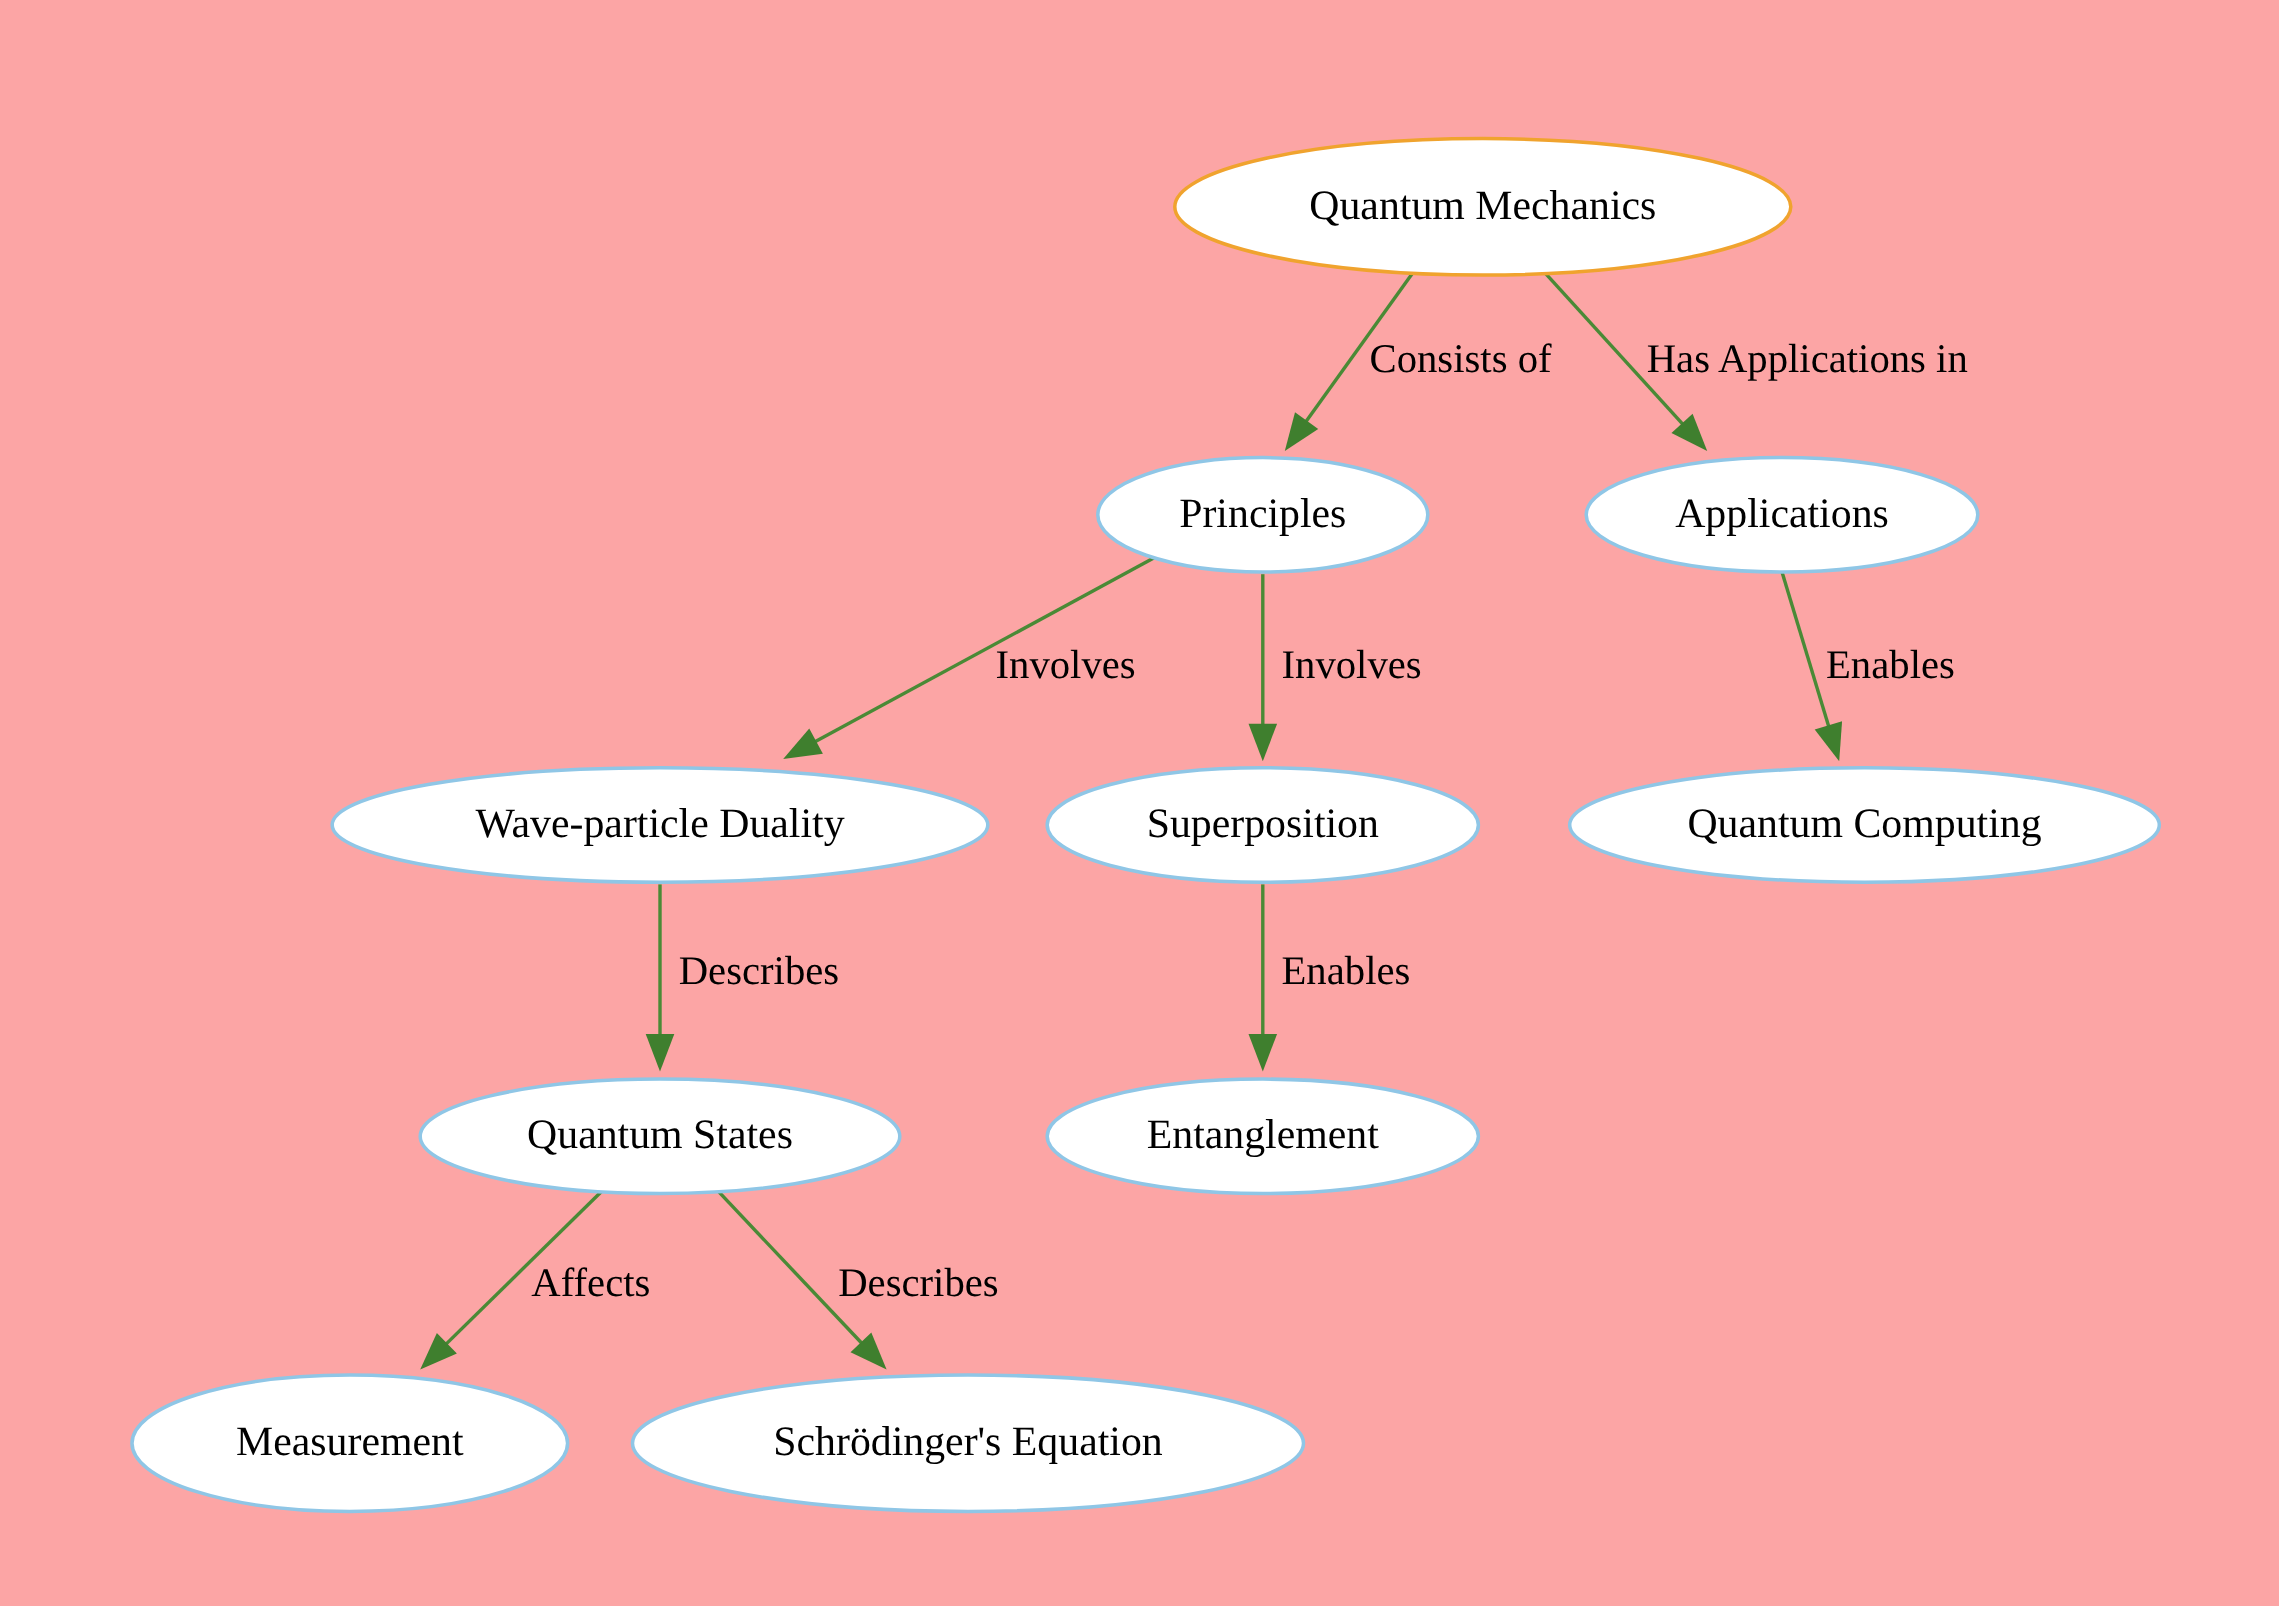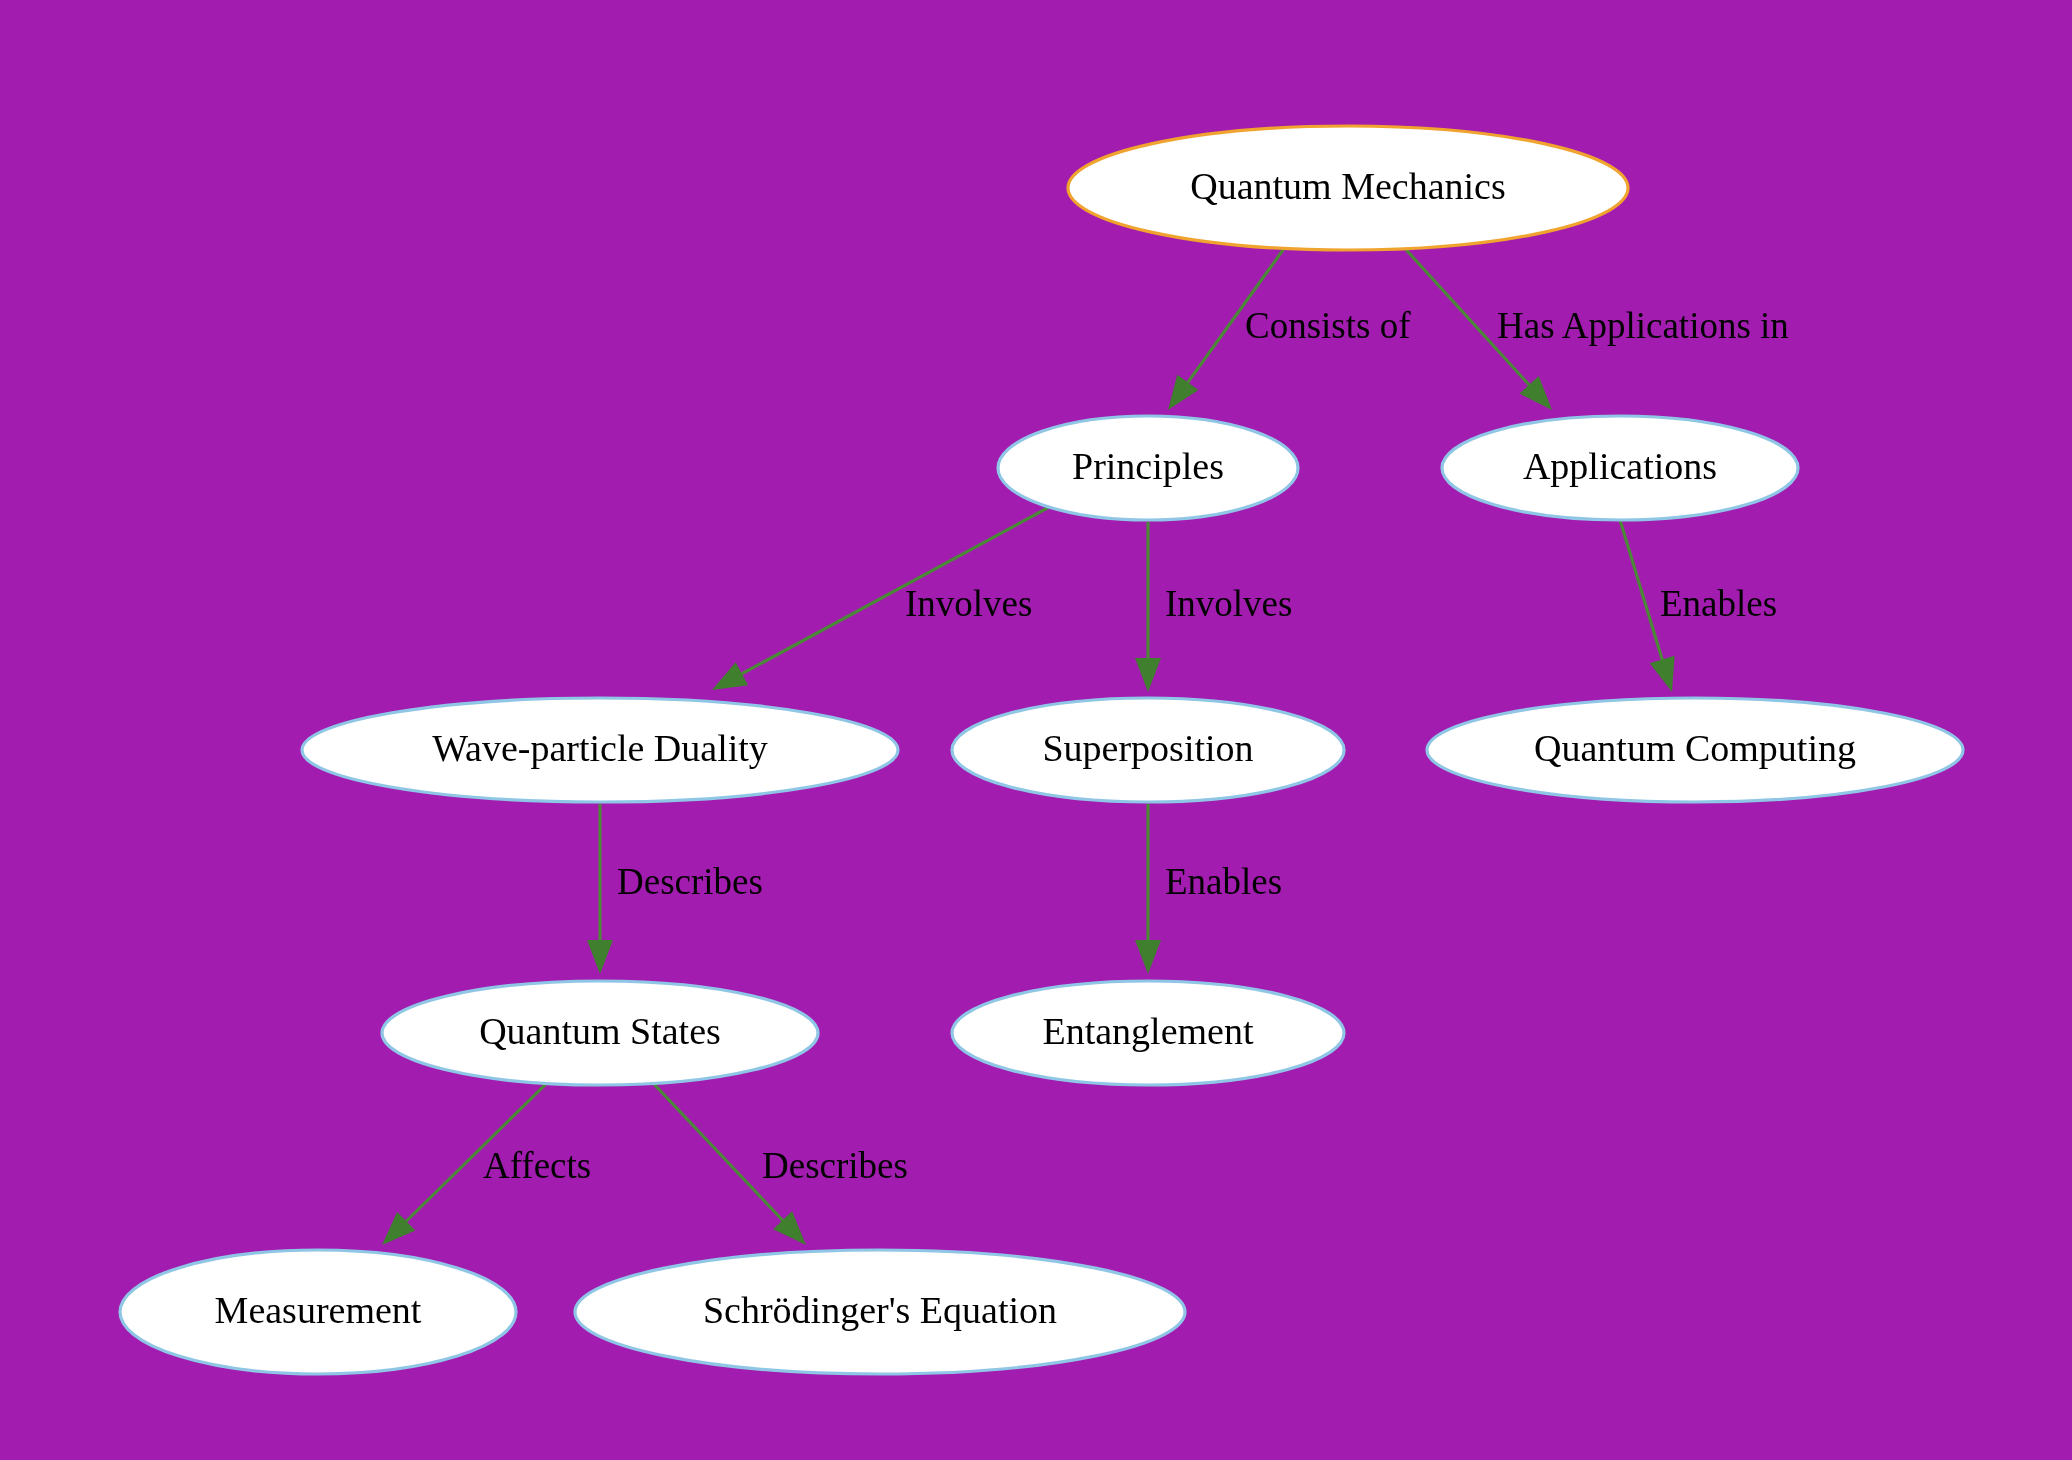--- a/index.html
+++ b/index.html
@@ -4,21 +4,21 @@
 <style>
   html, body {
     margin: 0;
     padding: 0;
     background: #ffffff;
   }
   #stage {
     position: relative;
     width: 2072px;
     height: 1460px;
-    background: #a21caf;
+    background: #fca5a5;
     overflow: hidden;
     font-family: "Liberation Serif", "DejaVu Serif", serif;
   }
   #graph {
     display: block;
     width: 2072px;
     height: 1460px;
   }
   .node-ellipse {
     fill: #ffffff;

